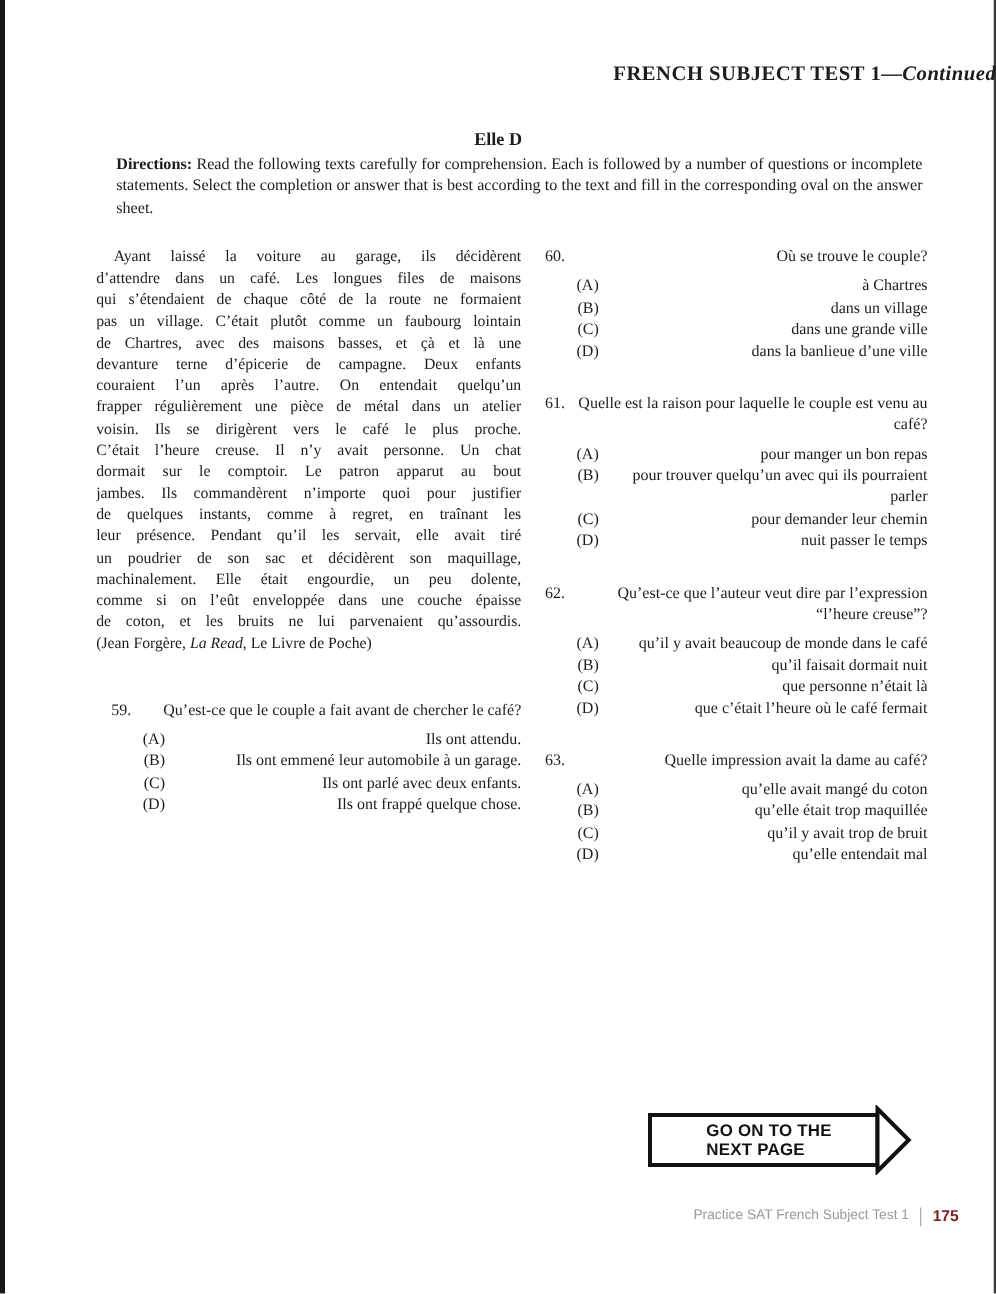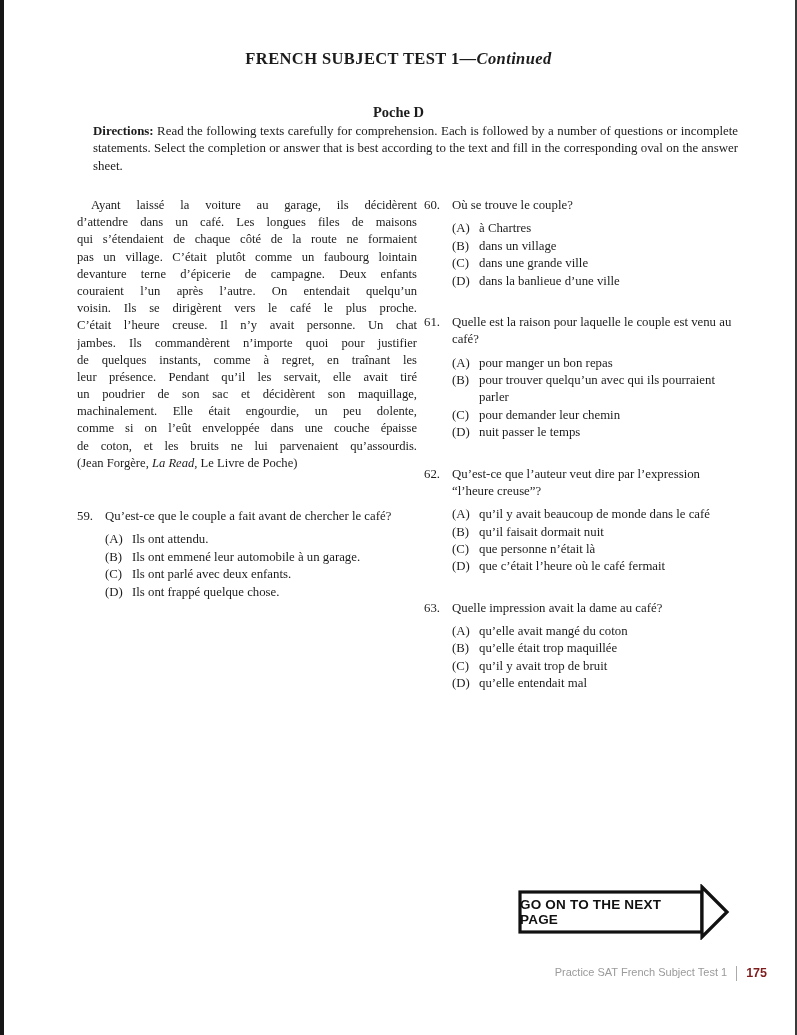--- a/index.html
+++ b/index.html
@@ -5,21 +5,21 @@
   * { margin:0; padding:0; box-sizing:border-box; }
   html,body { background:#ffffff; }
   .page {
     position:relative; width:797px; height:1035px; background:#ffffff;
     font-family:"Liberation Serif", serif; color:#1c1c1c; overflow:hidden;
   }
   .edge-left  { position:absolute; left:0; top:0; bottom:0; width:4px; background:#161616; }
   .edge-right { position:absolute; right:0; top:0; bottom:0; width:2px; background:#3a3a3a; }
 
   .header-title {
-    position:absolute; top:49px; left:0; right:0; text-align:center;
+    position:absolute; top:49px; left:0; right:0; text-align:right;
     font-size:16.5px; font-weight:bold; letter-spacing:0.4px;
   }
   .header-title .continued { font-style:italic; }
 
   .part-label {
     position:absolute; top:104px; left:0; right:0; text-align:center;
     font-size:14.5px; font-weight:bold;
   }
 
   .directions {
@@ -35,74 +35,77 @@
   .passage-line {
     position:relative; height:17.2px; overflow:hidden;
     text-align:justify; text-align-last:justify;
   }
   .passage-line.indent { text-indent:14px; }
   .passage-line.no-stretch { text-align:left; text-align-last:left; }
   .citation { font-size:12.6px; line-height:17.2px; }
   .citation i { font-style:italic; }
 
   .questions-left { margin-top:36px; }
-  .question { margin-bottom:24px; font-size:12.8px; line-height:17.3px; }
+  .question { margin-bottom:24px; font-size:12.8px; line-height:17.3px;text-align:right; }
   .q-head { display:flex; }
   .q-num  { flex:0 0 28px; }
   .q-text { flex:1; }
   .choices { margin-top:6px; padding-left:28px; }
   .choice { display:flex; line-height:17.4px; }
   .c-label { flex:0 0 27px; }
   .c-text  { flex:1; }
 
   .go-on { position:absolute; left:518px; top:884px; width:212px; height:56px; }
   .go-on svg { position:absolute; left:0; top:0; }
   .go-on-text {
     position:absolute; left:2px; top:8px; width:182px; height:40px;
     display:flex; align-items:center; justify-content:center;
     font-family:"Liberation Sans", sans-serif; font-weight:bold;
-    font-size:13.5px; letter-spacing:0.2px; color:#111;
+    font-size:13.5px; letter-spacing:0.2px; color:#111;padding-left:45px;
   }
 
   .footer {
     position:absolute; top:966px; right:30px;
     display:flex; gap:9px;
     font-family:"Liberation Sans", sans-serif;
   }
   .footer-title { color:#9a9a9a; font-size:11px; }
   .footer-sep   { width:1px; height:15px; background:#aaaaaa; }
   .footer-page  { color:#7f1d1d; font-size:12.5px; font-weight:bold; }
 </style>
 </head>
 <body>
 
 <div class="page">
   <div class="edge-left"></div>
   <div class="edge-right"></div>
 
   <div class="header-title"><span>FRENCH SUBJECT TEST 1—</span><span class="continued">Continued</span></div>
 
-  <div class="part-label">Poche D</div>
+  <div class="part-label">Elle D</div>
 
   <div class="directions">
     <b>Directions:</b>
     <span>Read the following texts carefully for comprehension. Each is followed by a number of questions or incomplete statements. Select the completion or answer that is best according to the text and fill in the corresponding oval on the answer sheet.</span>
   </div>
 
   <div class="col-left">
     <div class="passage">
       <div>
           <div class="passage-line indent"><span class="line-text">Ayant laissé la voiture au garage, ils décidèrent</span></div>
           <div class="passage-line"><span class="line-text">d’attendre dans un café. Les longues files de maisons</span></div>
           <div class="passage-line"><span class="line-text">qui s’étendaient de chaque côté de la route ne formaient</span></div>
           <div class="passage-line"><span class="line-text">pas un village. C’était plutôt comme un faubourg lointain</span></div>
+          <div class="passage-line"><span class="line-text">de Chartres, avec des maisons basses, et çà et là une</span></div>
           <div class="passage-line"><span class="line-text">devanture terne d’épicerie de campagne. Deux enfants</span></div>
           <div class="passage-line"><span class="line-text">couraient l’un après l’autre. On entendait quelqu’un</span></div>
+          <div class="passage-line"><span class="line-text">frapper régulièrement une pièce de métal dans un atelier</span></div>
           <div class="passage-line"><span class="line-text">voisin. Ils se dirigèrent vers le café le plus proche.</span></div>
           <div class="passage-line"><span class="line-text">C’était l’heure creuse. Il n’y avait personne. Un chat</span></div>
+          <div class="passage-line"><span class="line-text">dormait sur le comptoir. Le patron apparut au bout</span></div>
           <div class="passage-line"><span class="line-text">jambes. Ils commandèrent n’importe quoi pour justifier</span></div>
           <div class="passage-line"><span class="line-text">de quelques instants, comme à regret, en traînant les</span></div>
           <div class="passage-line"><span class="line-text">leur présence. Pendant qu’il les servait, elle avait tiré</span></div>
           <div class="passage-line"><span class="line-text">un poudrier de son sac et décidèrent son maquillage,</span></div>
           <div class="passage-line"><span class="line-text">machinalement. Elle était engourdie, un peu dolente,</span></div>
           <div class="passage-line"><span class="line-text">comme si on l’eût enveloppée dans une couche épaisse</span></div>
           <div class="passage-line"><span class="line-text">de coton, et les bruits ne lui parvenaient qu’assourdis.</span></div>
         </div>
       <div class="citation"><span>(Jean Forgère, </span><i>La Read</i><span>, Le Livre de Poche)</span></div>
     </div>

